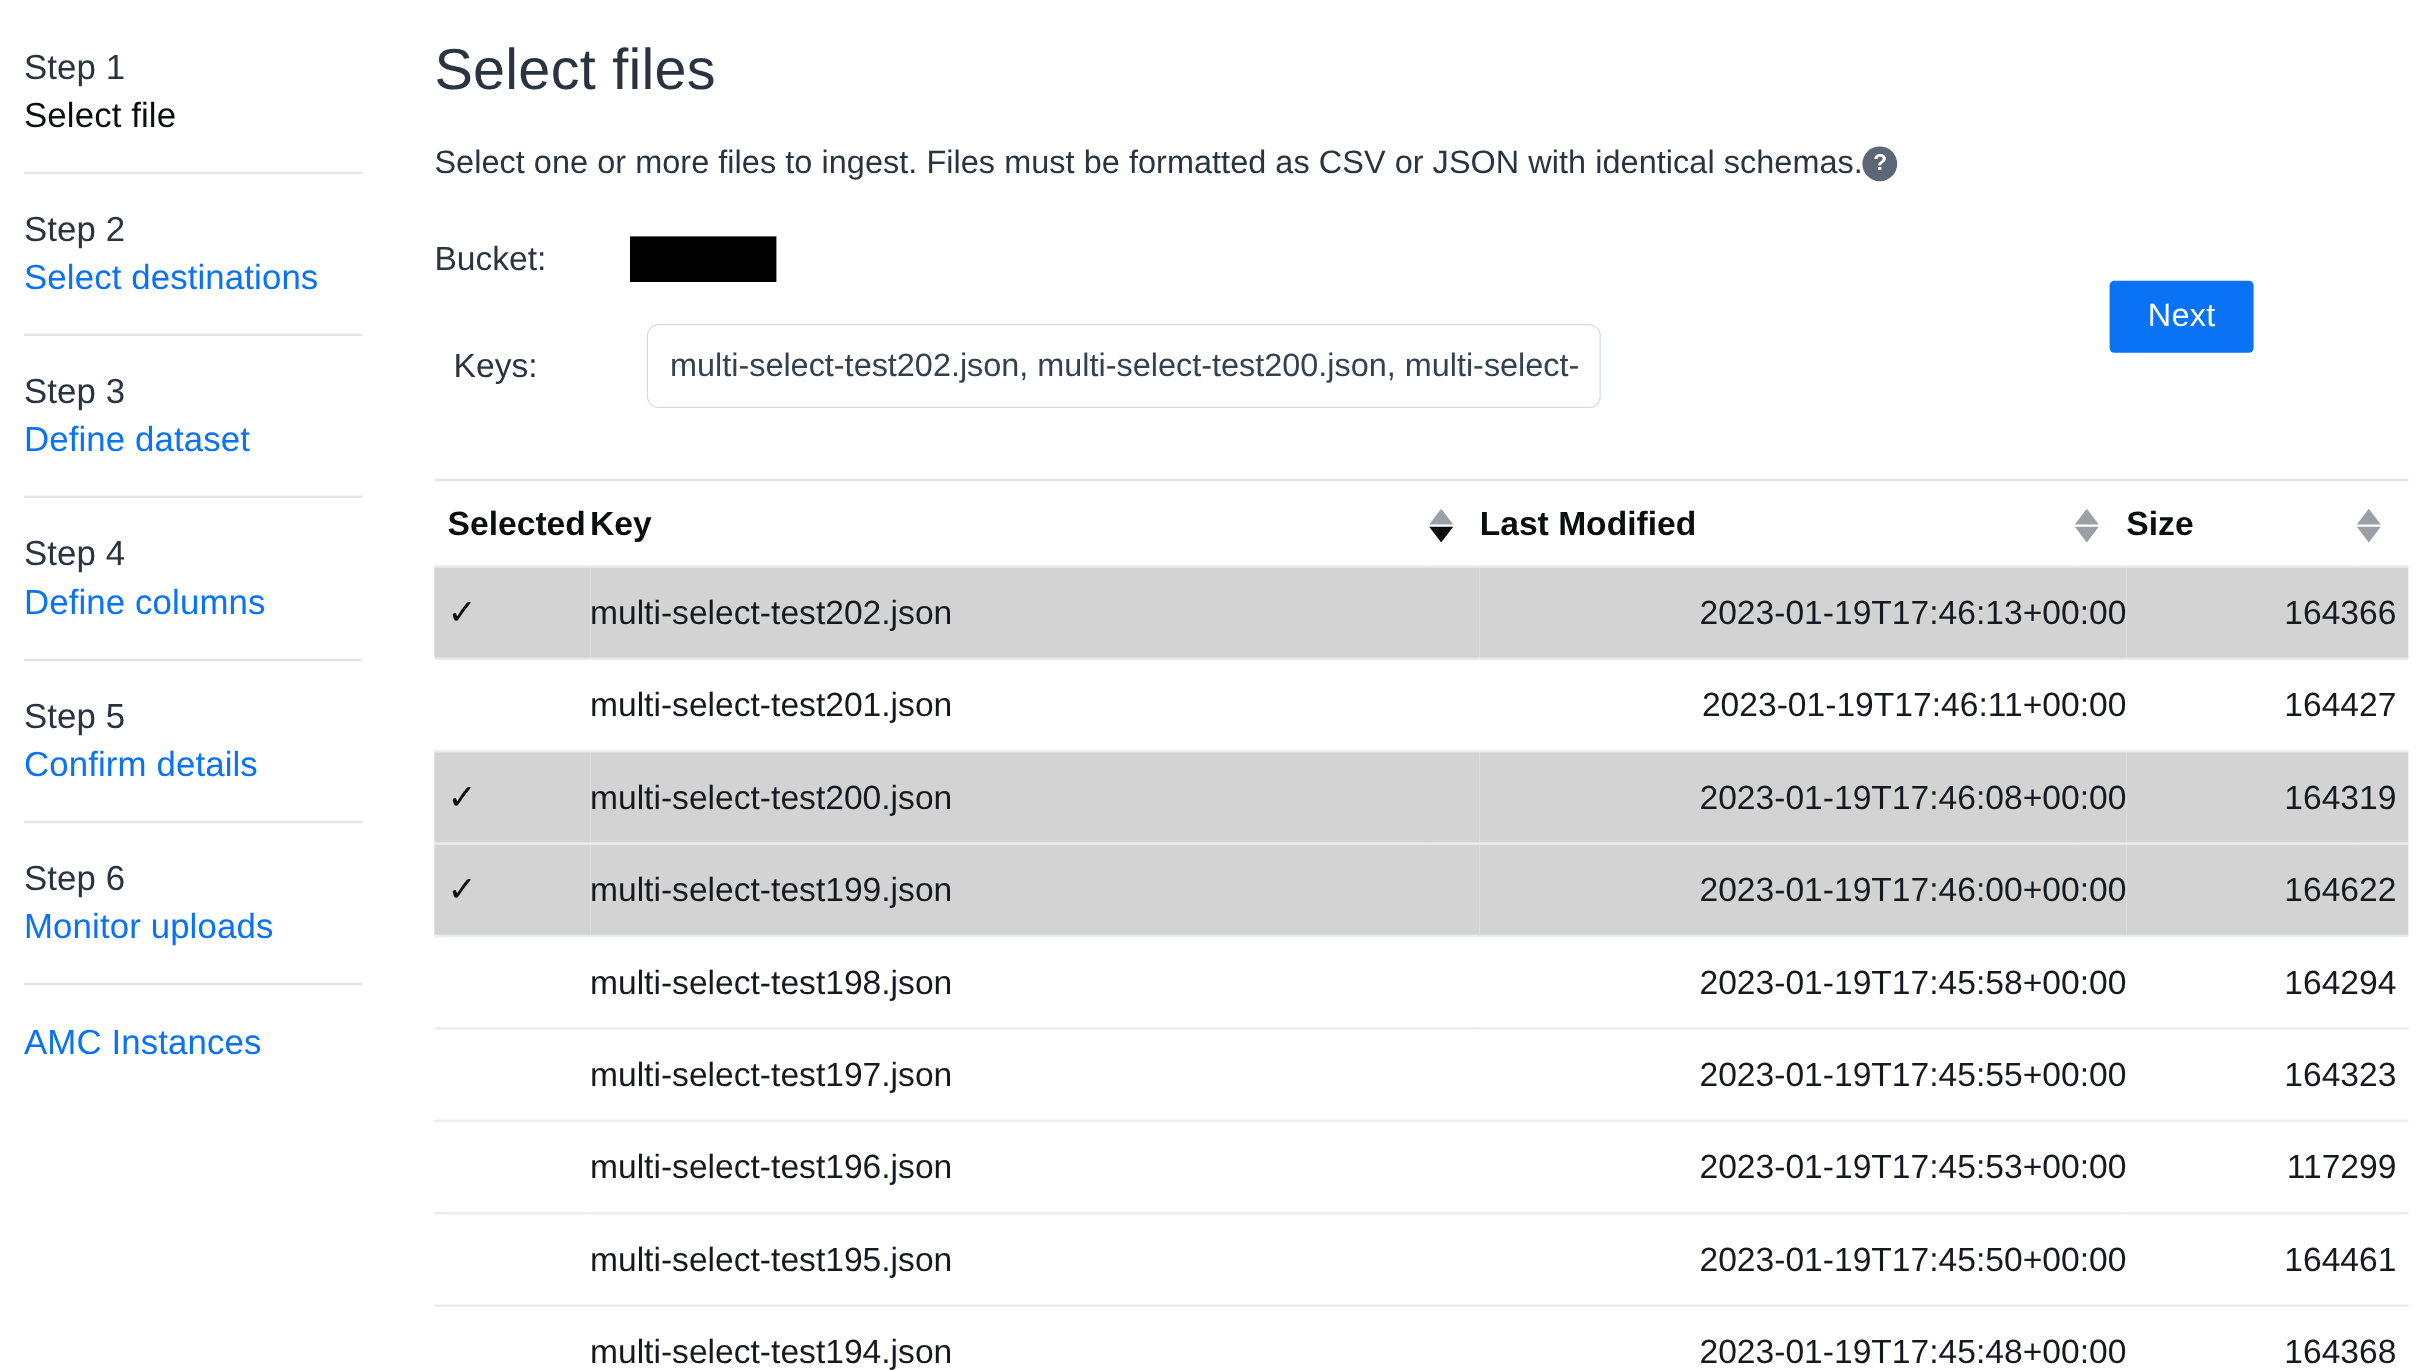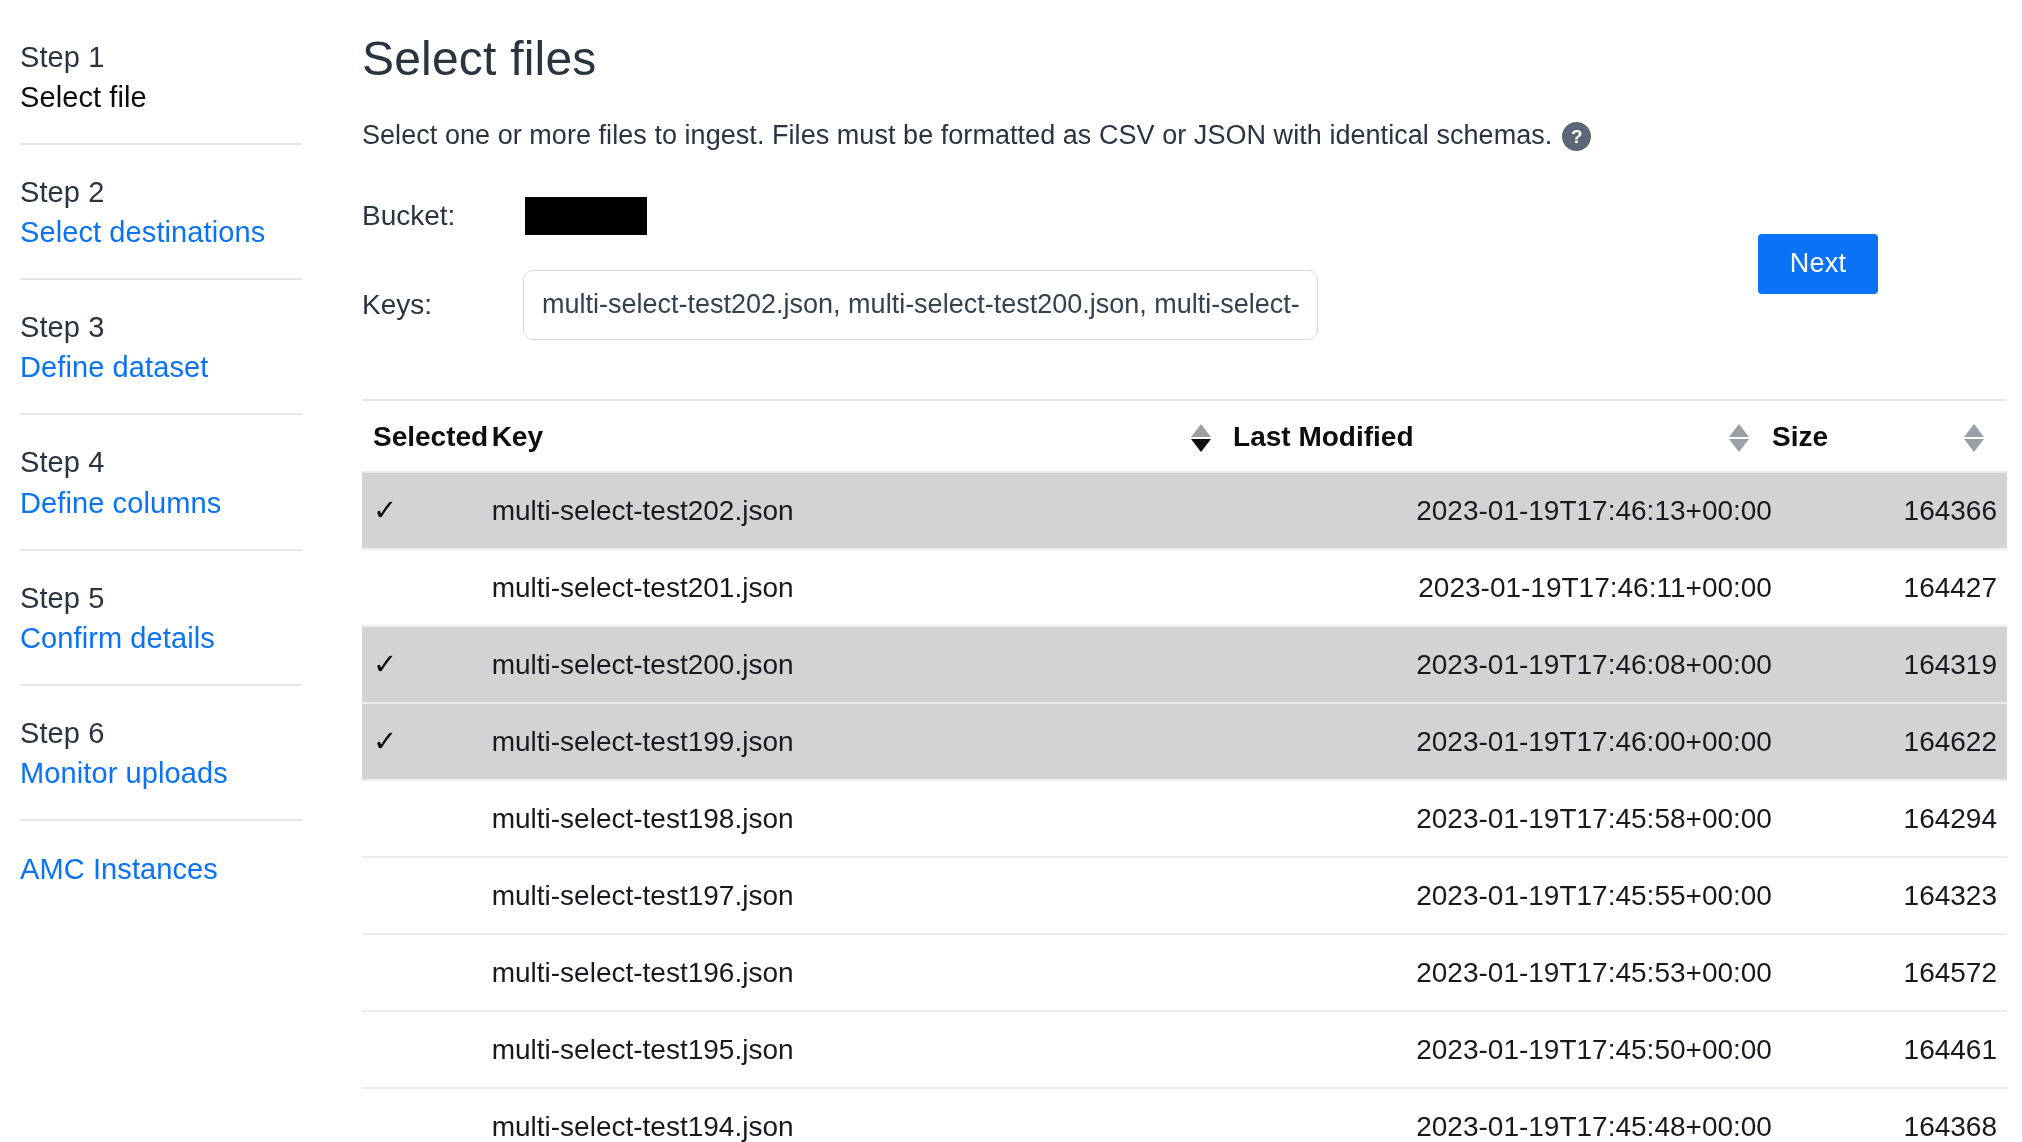--- a/index.html
+++ b/index.html
@@ -64,21 +64,21 @@
     color: #2a3441;
     letter-spacing: .2px;
     margin: 10px 0 0 0;
     line-height: 1.2;
   }
 
   #page-desc-row {
     display: flex;
     align-items: center;
     margin-top: 32px;
-    gap: 10px;
+    gap: 0;
   }
   #page-desc {
     font-size: 27px;
     color: #2a3441;
     font-weight: 400;
     letter-spacing: .05px;
   }
   .help-icon {
     width: 29px; height: 29px;
     border-radius: 50%;
@@ -113,21 +113,21 @@
     flex: 0 0 150px;
   }
   #bucket-row { position: absolute; left: 0; top: 0; }
   #bucket-value {
     width: 122px;
     height: 38px;
     background: #000000;
     margin-left: 13px;
   }
 
-  #keys-row { position: absolute; left: 0; top: 73px; }
+  #keys-row { position: absolute; left: 16px; top: 73px; }
   #keys-input {
     width: 795px;
     height: 70px;
     border: 1px solid #d5dbdb;
     border-radius: 10px;
     padding: 0 18px;
     font-size: 27px;
     color: #33424e;
     font-family: "Liberation Sans", sans-serif;
     margin-left: 11px;
@@ -345,21 +345,21 @@
           <tr>
             <td class="col-selected"></td>
             <td class="col-key" colspan="2">multi-select-test197.json</td>
             <td class="col-modified" colspan="2">2023-01-19T17:45:55+00:00</td>
             <td class="col-size" colspan="2">164323</td>
           </tr>
           <tr>
             <td class="col-selected"></td>
             <td class="col-key" colspan="2">multi-select-test196.json</td>
             <td class="col-modified" colspan="2">2023-01-19T17:45:53+00:00</td>
-            <td class="col-size" colspan="2">164572</td>
+            <td class="col-size" colspan="2">117299</td>
           </tr>
           <tr>
             <td class="col-selected"></td>
             <td class="col-key" colspan="2">multi-select-test195.json</td>
             <td class="col-modified" colspan="2">2023-01-19T17:45:50+00:00</td>
             <td class="col-size" colspan="2">164461</td>
           </tr>
           <tr>
             <td class="col-selected"></td>
             <td class="col-key" colspan="2">multi-select-test194.json</td>

